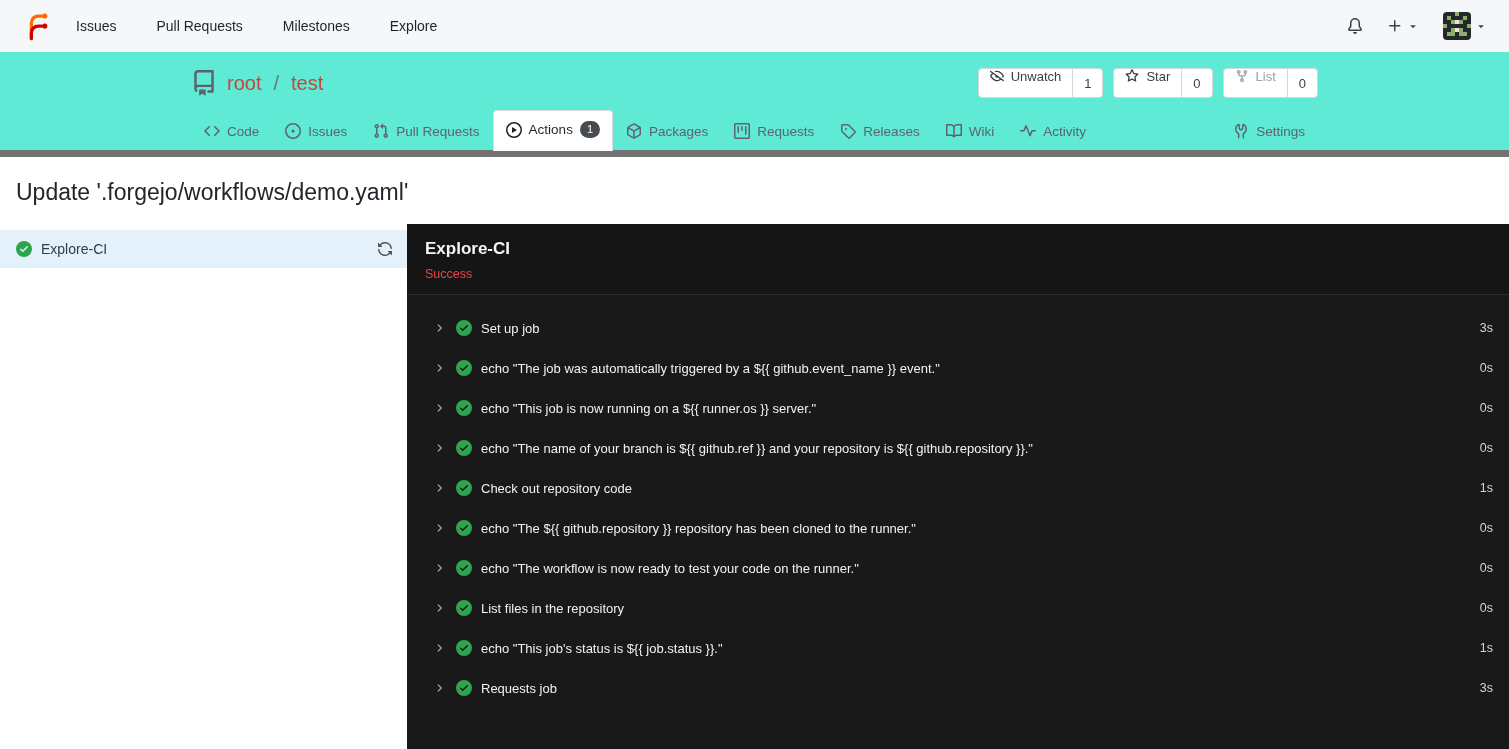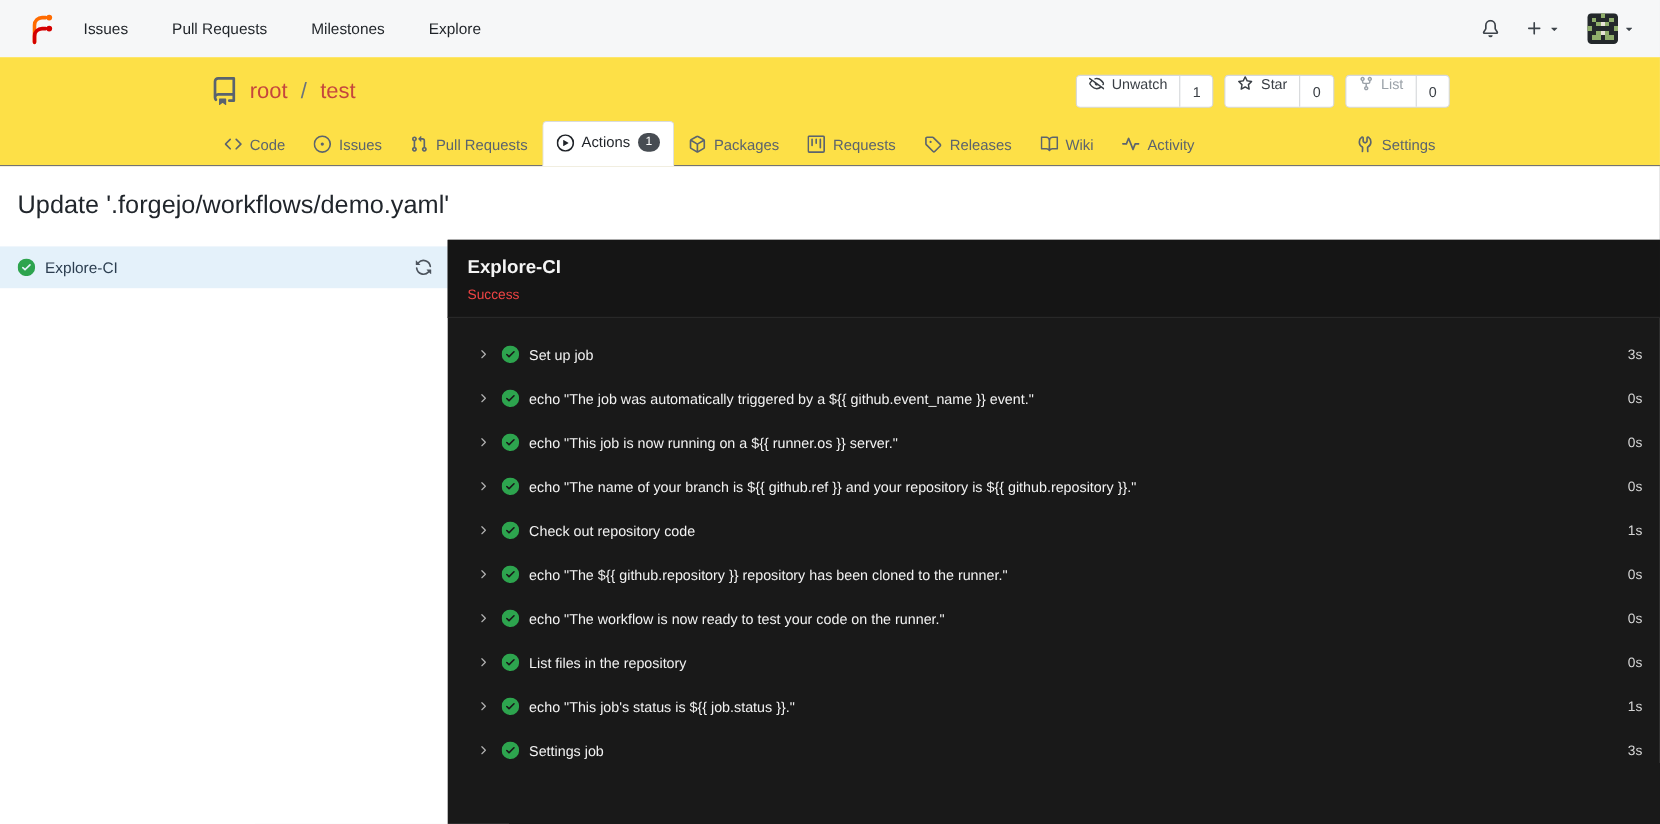--- a/index.html
+++ b/index.html
@@ -21,21 +21,21 @@
     display:flex; align-items:center; padding:0 22px;
   }
   .logo { width:30px; height:30px; margin-right:24px; cursor:pointer; }
   .nav-links { display:flex; gap:40px; font-size:14px; }
   .nav-link { color:#1f2328; cursor:pointer; }
   .nav-right { margin-left:auto; display:flex; align-items:center; gap:24px; color:#3d434a; }
   .nav-btn { display:flex; align-items:center; gap:4px; cursor:pointer; }
   .avatar { width:28px; height:28px; border-radius:4px; overflow:hidden; }
 
   
-  .repo-header { background:#fde047; border-bottom:1px solid #737373; padding-top:16px; flex:0 0 auto; }
+  .repo-header { background:#5eead4; border-bottom:7px solid #737373; padding-top:16px; flex:0 0 auto; }
   .rh-inner { width:1127px; margin:0 auto; }
   .title-row { display:flex; align-items:center; }
   .repo-title { display:flex; align-items:center; gap:10px; font-size:20px; color:#59636e; }
   .repo-link { color:#c5463d; cursor:pointer; }
   .repo-sep { color:#6b737b; margin:0 2px; }
   .actions-buttons { margin-left:auto; display:flex; gap:10px; }
   .btn-group {
     display:flex; align-items:stretch; height:30px; background:#fff;
     border:1px solid #d5d7da; border-radius:4px; font-size:13px; color:#3a3f45; cursor:pointer;
   }
@@ -426,18 +426,18 @@
         <span class="step-name">echo "This job's status is ${{ job.status }}."</span>
         <span class="step-dur">1s</span>
       </div>
       <div class="step">
         <svg class="ic s12 step-chev">
             <use href="#i-chev"></use>
           </svg>
         <svg class="ic s16 step-check">
             <use href="#i-checkfill"></use>
           </svg>
-        <span class="step-name">Settings job</span>
+        <span class="step-name">Requests job</span>
         <span class="step-dur">3s</span>
       </div>
     </div>
   </section>
 </div>
 
 </body></html>

